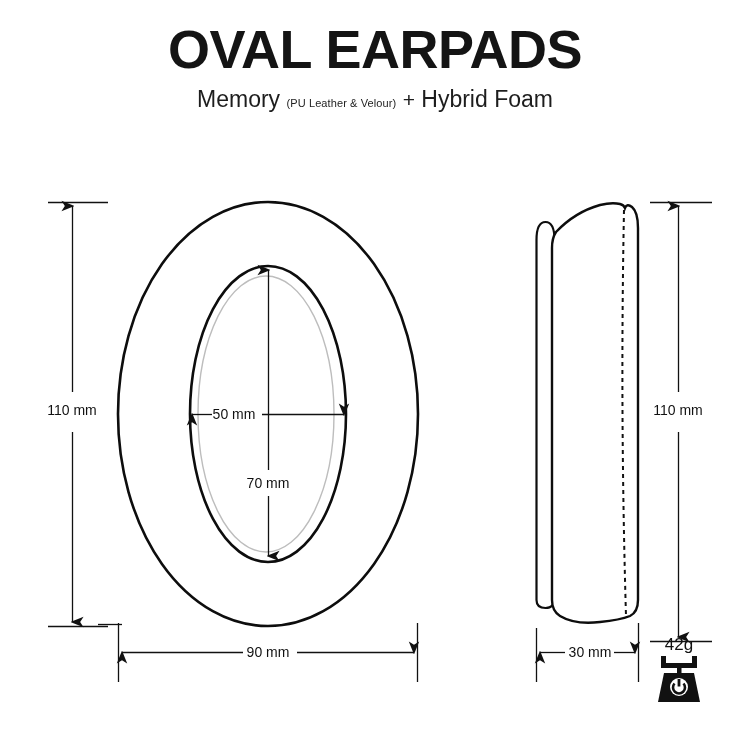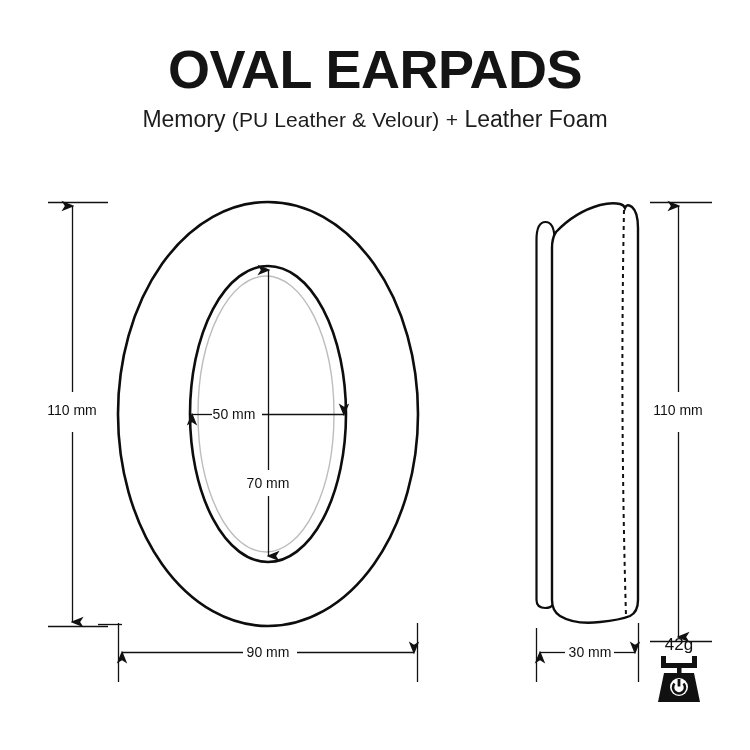--- a/index.html
+++ b/index.html
@@ -24,39 +24,39 @@
   }
   .header {
     position: absolute;
     top: 0;
     left: 0;
     width: 750px;
     text-align: center;
   }
   .title {
     margin: 0;
-    padding-top: 40px;
+    padding-top: 20px;
     font-size: 54px;
     line-height: 58px;
     font-weight: bold;
     letter-spacing: -0.5px;
     color: #141414;
     font-family: "Liberation Sans", sans-serif;
   }
   .subtitle {
     margin: 0;
     padding-top: 8px;
     font-size: 23px;
     line-height: 26px;
     font-weight: normal;
     color: #1d1d1d;
     white-space: nowrap;
   }
   .subtitle .paren {
-    font-size: 21px;
+    font-size: 11px;
     letter-spacing: 0.1px;
   }
   .subtitle .plus {
     font-size: 21px;
   }
   svg.drawing {
     position: absolute;
     top: 0;
     left: 0;
     width: 750px;
@@ -78,21 +78,21 @@
 <body>
 
 <div id="sheet">
 
   <div class="header">
     <h1 class="title">OVAL EARPADS</h1>
     <p class="subtitle">
       <span>Memory</span>
       <span class="paren">(PU Leather &amp; Velour)</span>
       <span class="plus">+</span>
-      <span>Leather Foam</span>
+      <span>Hybrid Foam</span>
     </p>
   </div>
 
   <svg class="drawing" viewBox="0 0 750 750">
     <defs>
       <marker id="arrUp" markerWidth="10" markerHeight="10" refX="5" refY="1.5" orient="auto">
         <path d="M5,0 L9,10 L5,7.4 L1,10 Z" fill="#111111"></path>
       </marker>
       <marker id="arrDown" markerWidth="10" markerHeight="10" refX="5" refY="1.5" orient="auto">
         <path d="M5,0 L9,10 L5,7.4 L1,10 Z" fill="#111111"></path>

